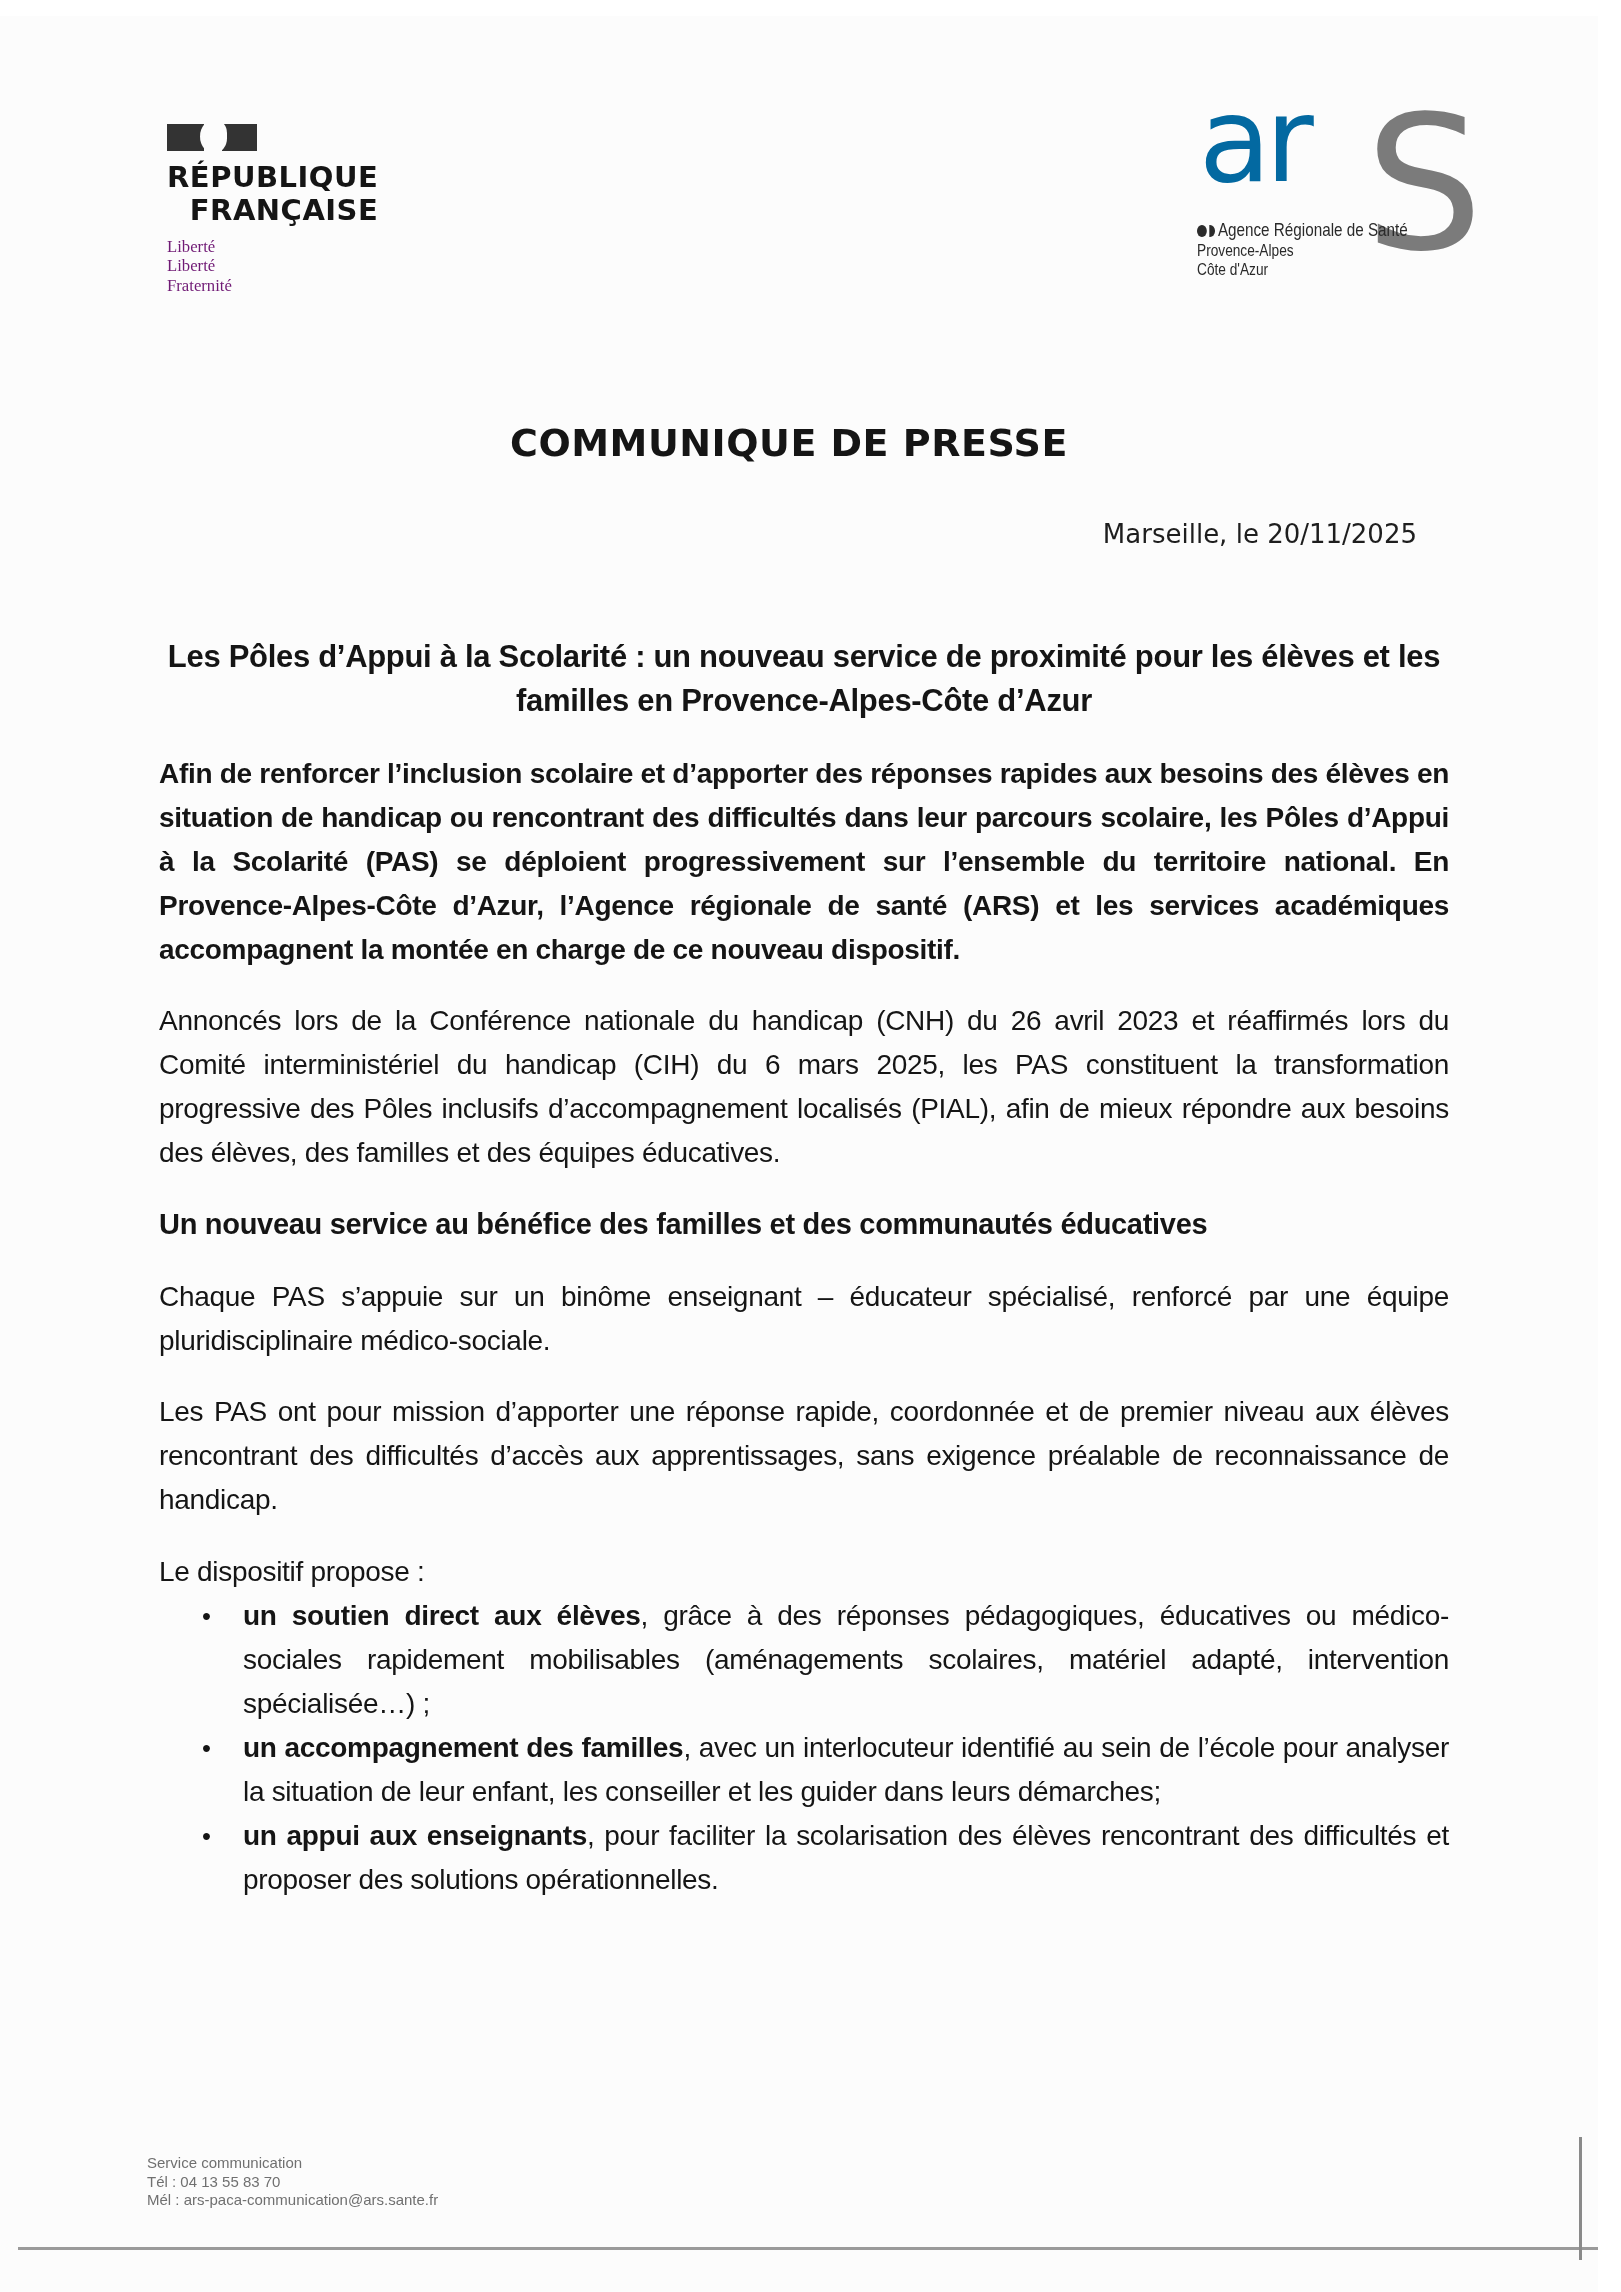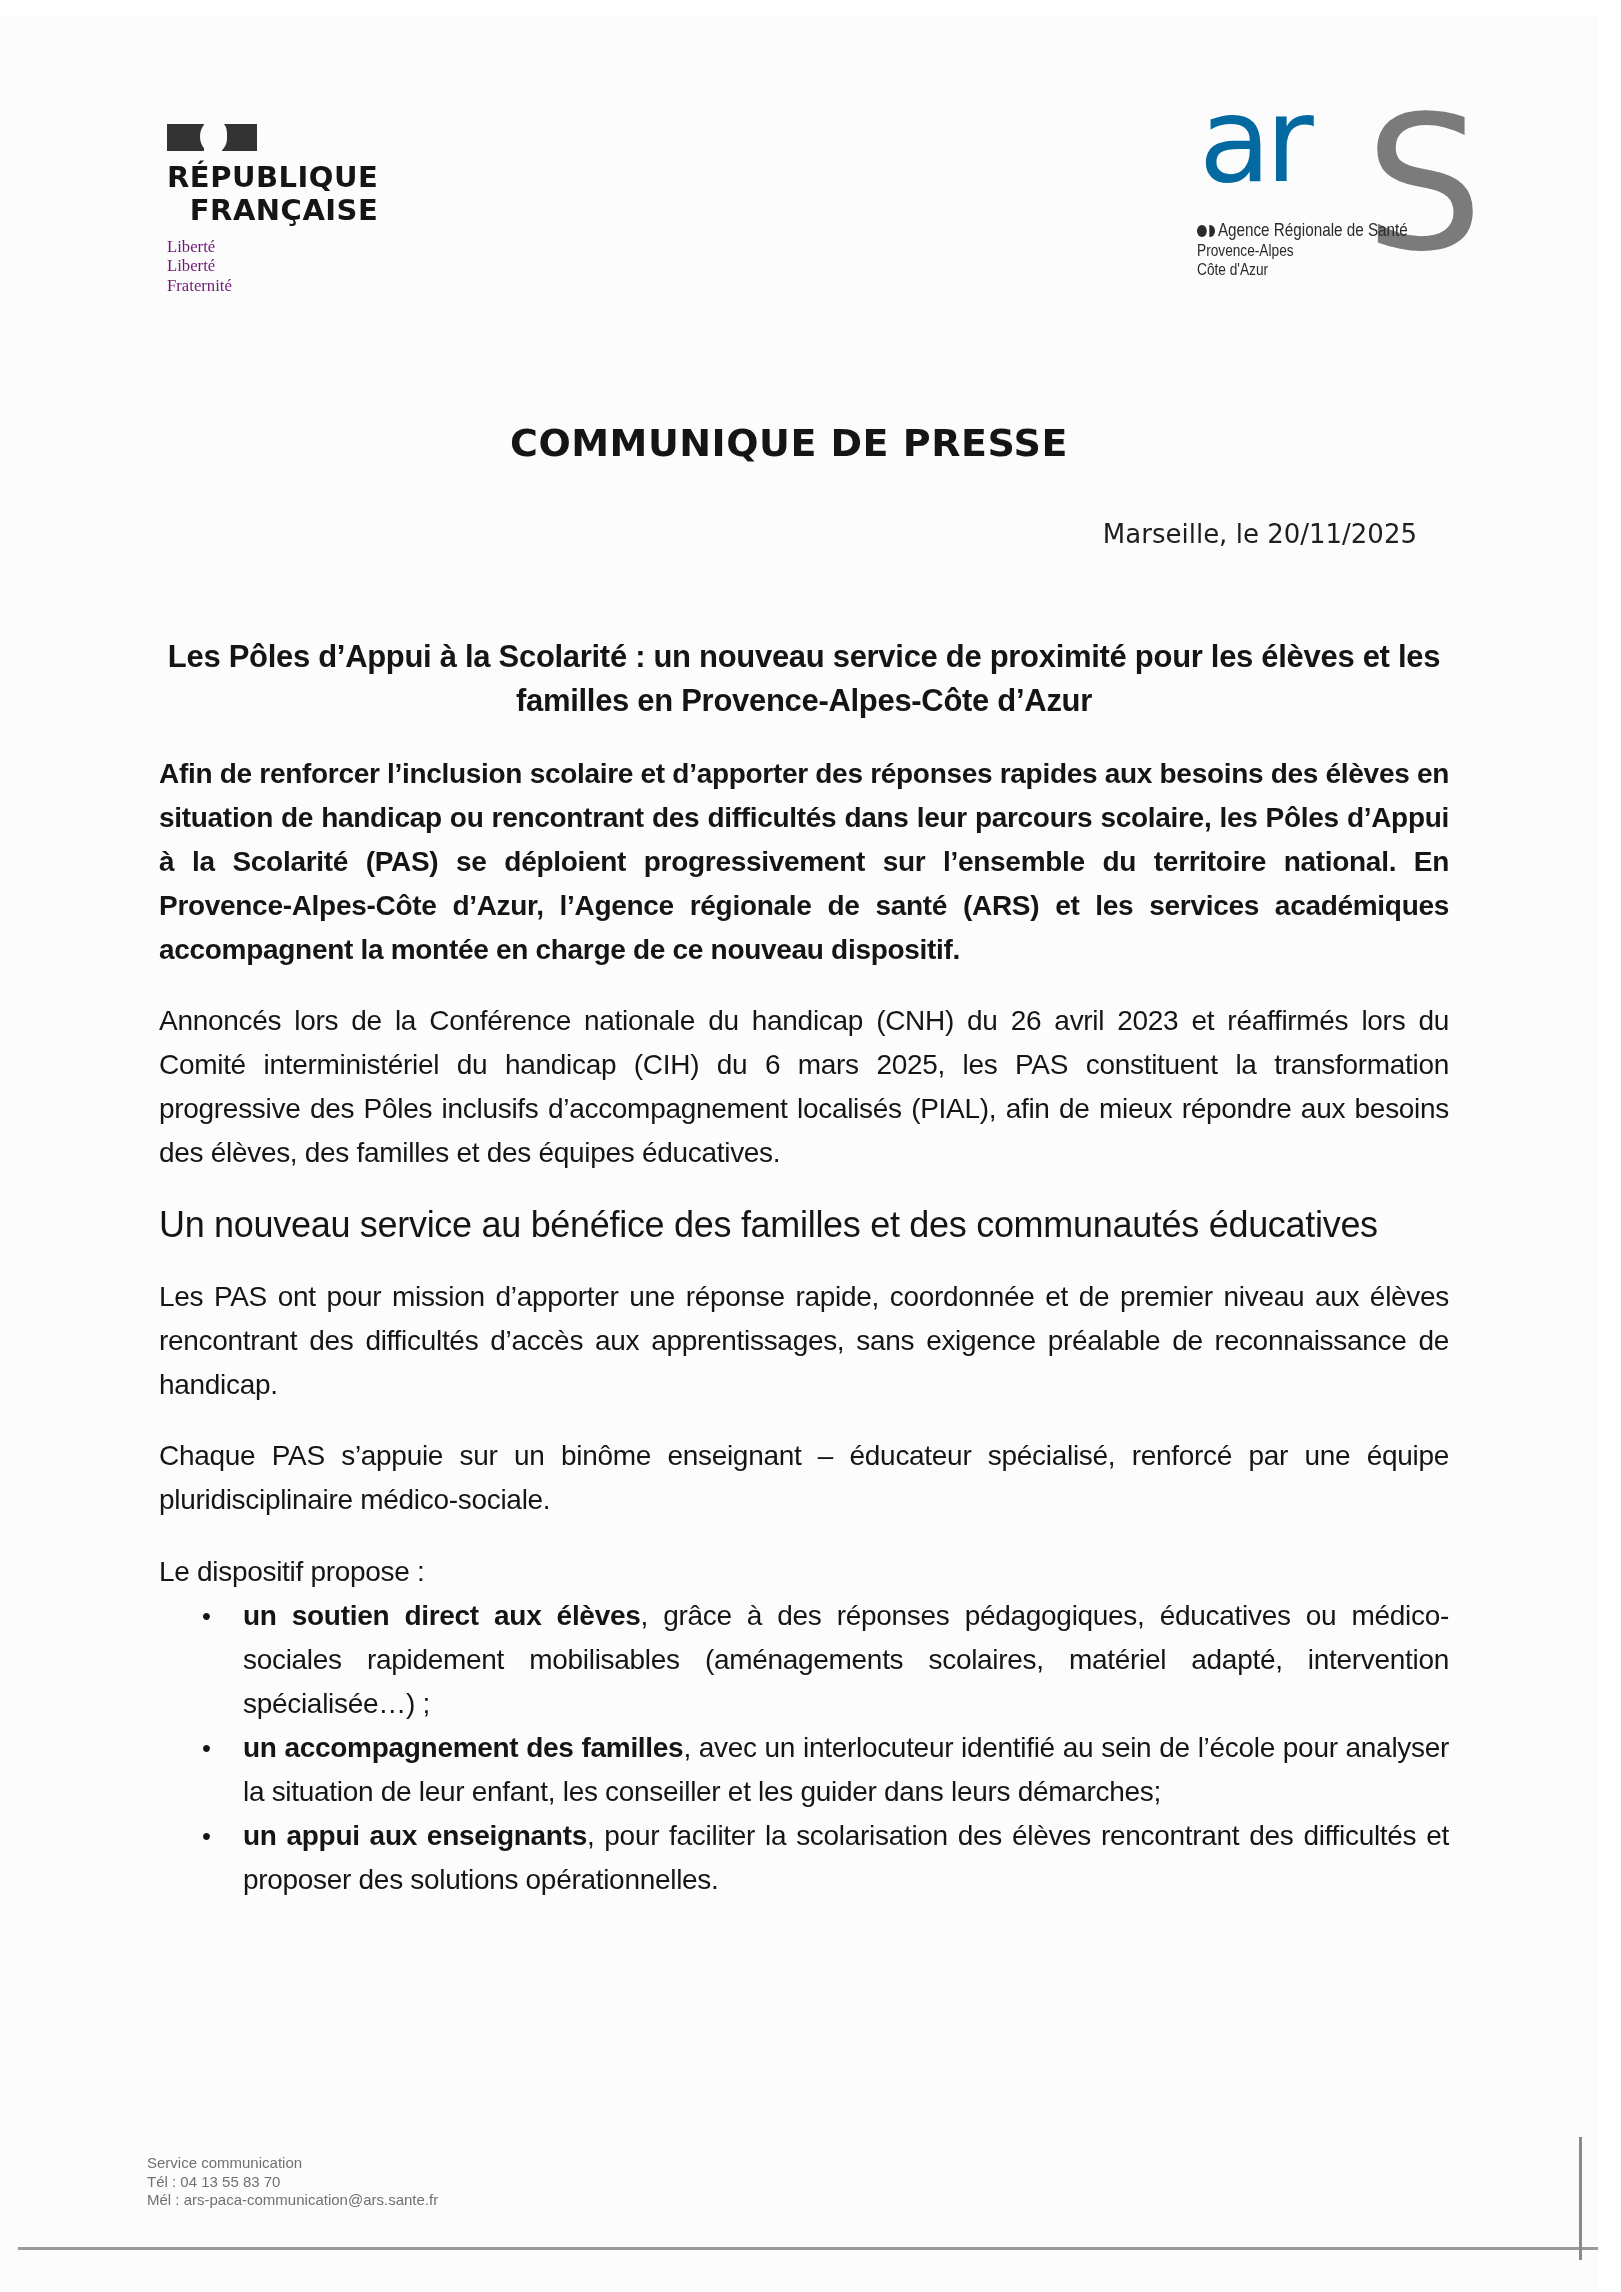--- a/index.html
+++ b/index.html
@@ -91,21 +91,21 @@
     }
     .lead {
       font-weight: bold; font-size: 28px; line-height: 44px; margin: 0 0 27.4px 0;
       text-align: justify; letter-spacing: -0.3px;
     }
     .para {
       font-size: 28px; line-height: 44px; margin: 0 0 27.4px 0; text-align: justify;
       letter-spacing: -0.3px;
     }
     .section-heading {
-      font-weight: normal; font-size: 36px; line-height: 43px; margin: 10px 0 29px 0;
+      font-weight: bold; font-size: 29px; line-height: 43px; margin: 10px 0 29px 0;
       letter-spacing: -0.3px;
     }
     .bullets { list-style: none; margin: 0; padding: 0 0 0 0; }
     .bullet {
       position: relative; padding-left: 84px; font-size: 28px; line-height: 44px;
       text-align: justify; letter-spacing: -0.3px;
     }
     .bullet .dot-mark {
       position: absolute; left: 43px; top: 0; font-size: 25.5px;
     }
@@ -151,22 +151,22 @@
 </div>
 
 <div class="doc-type">COMMUNIQUE DE PRESSE</div>
 <div class="date-line">Marseille, le 20/11/2025</div>
 
 <div class="content">
   <h1 class="headline">Les Pôles d’Appui à la Scolarité : un nouveau service de proximité pour les élèves et les familles en Provence-Alpes-Côte d’Azur</h1>
   <p class="lead">Afin de renforcer l’inclusion scolaire et d’apporter des réponses rapides aux besoins des élèves en situation de handicap ou rencontrant des difficultés dans leur parcours scolaire, les Pôles d’Appui à la Scolarité (PAS) se déploient progressivement sur l’ensemble du territoire national. En Provence-Alpes-Côte d’Azur, l’Agence régionale de santé (ARS) et les services académiques accompagnent la montée en charge de ce nouveau dispositif.</p>
   <p class="para">Annoncés lors de la Conférence nationale du handicap (CNH) du 26 avril 2023 et réaffirmés lors du Comité interministériel du handicap (CIH) du 6 mars 2025, les PAS constituent la transformation progressive des Pôles inclusifs d’accompagnement localisés (PIAL), afin de mieux répondre aux besoins des élèves, des familles et des équipes éducatives.</p>
   <h2 class="section-heading">Un nouveau service au bénéfice des familles et des communautés éducatives</h2>
+  <p class="para">Chaque PAS s’appuie sur un binôme enseignant – éducateur spécialisé, renforcé par une équipe pluridisciplinaire médico-sociale.</p>
   <p class="para">Les PAS ont pour mission d’apporter une réponse rapide, coordonnée et de premier niveau aux élèves rencontrant des difficultés d’accès aux apprentissages, sans exigence préalable de reconnaissance de handicap.</p>
-  <p class="para">Chaque PAS s’appuie sur un binôme enseignant – éducateur spécialisé, renforcé par une équipe pluridisciplinaire médico-sociale.</p>
   <p class="para" style="margin-bottom:0">Le dispositif propose :</p>
   <ul class="bullets">
     <li class="bullet">
       <span class="dot-mark">•</span><b>un soutien direct aux élèves</b><span>, grâce à des réponses pédagogiques, éducatives ou médico-sociales rapidement mobilisables (aménagements scolaires, matériel adapté, intervention spécialisée…) ;</span>
     </li>
     <li class="bullet">
       <span class="dot-mark">•</span><b>un accompagnement des familles</b><span>, avec un interlocuteur identifié au sein de l’école pour analyser la situation de leur enfant, les conseiller et les guider dans leurs démarches;</span>
     </li>
     <li class="bullet">
       <span class="dot-mark">•</span><b>un appui aux enseignants</b><span>, pour faciliter la scolarisation des élèves rencontrant des difficultés et proposer des solutions opérationnelles.</span>

